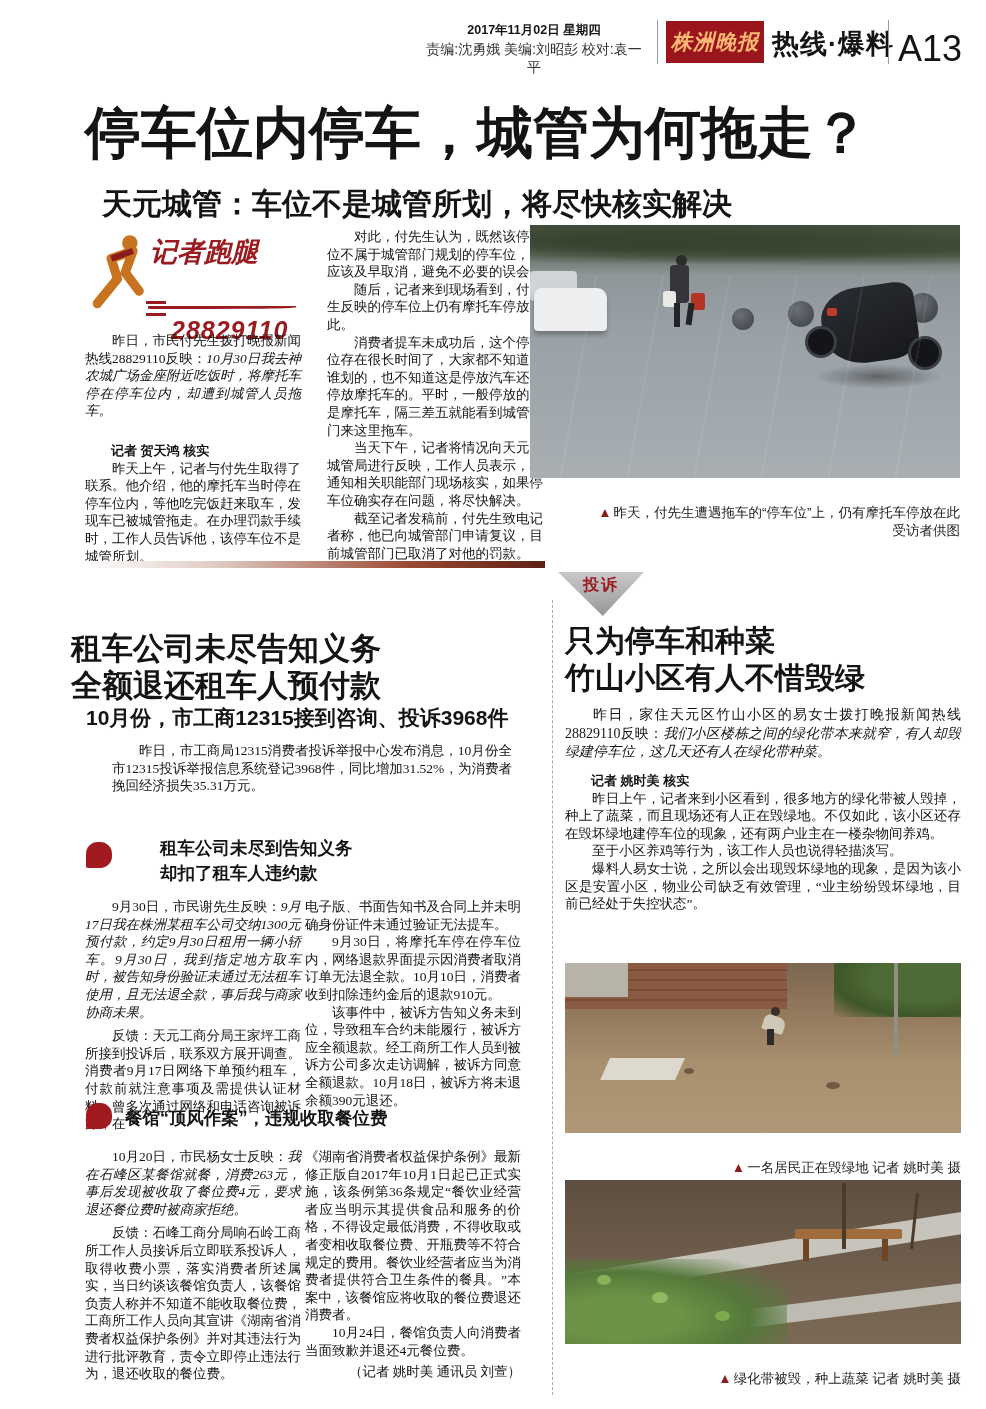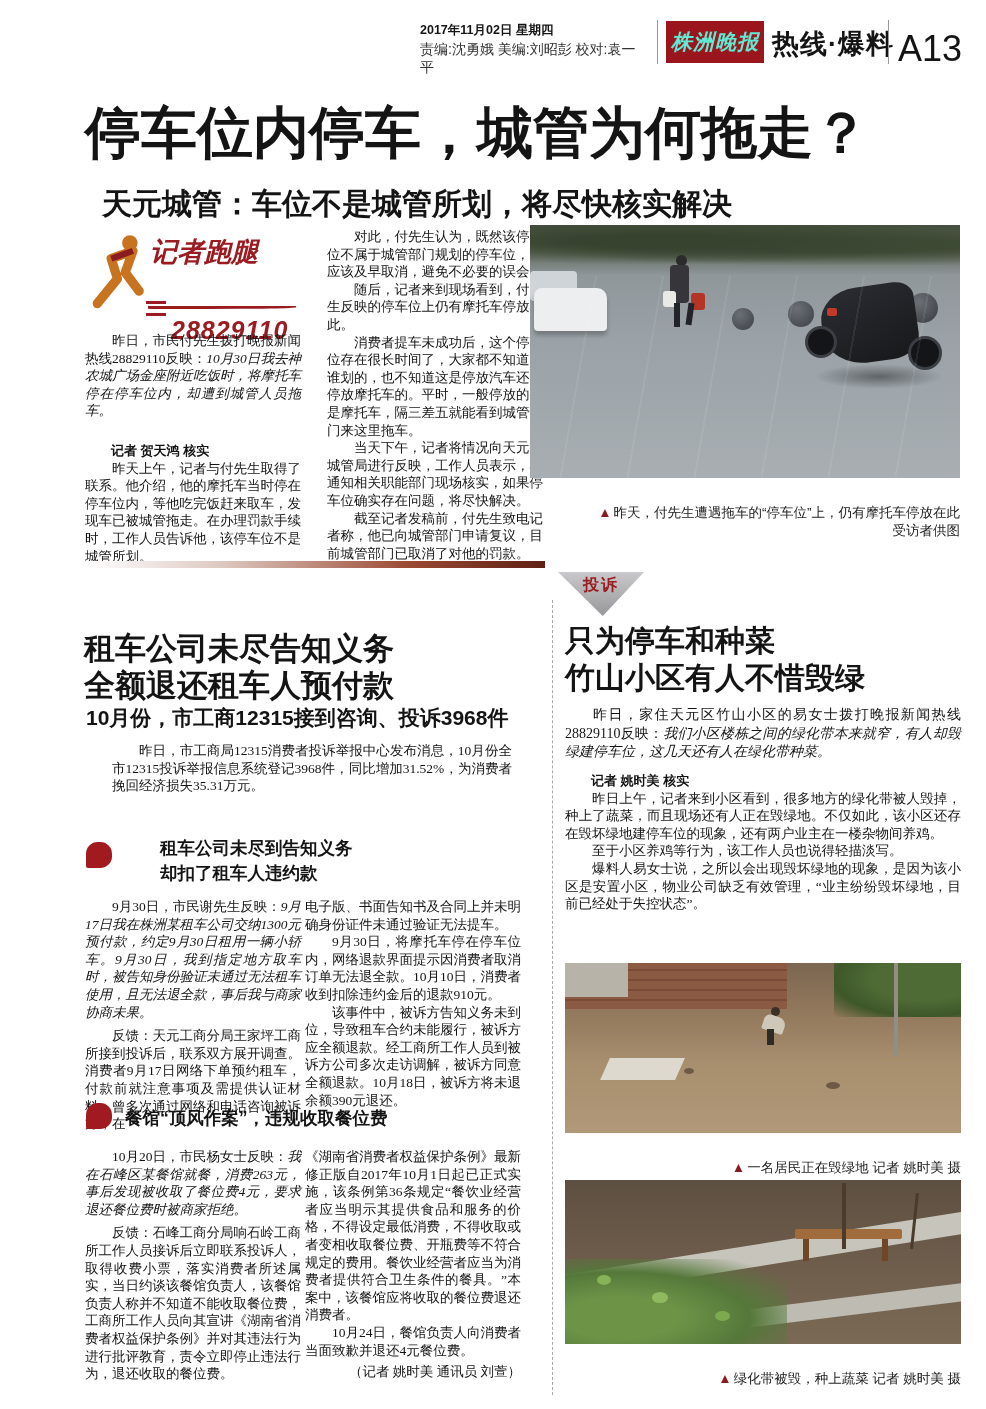--- a/index.html
+++ b/index.html
@@ -18,27 +18,27 @@
   .caption .tri{color:#8a1c1f;margin-right:2px;}
   .case-icon{width:26px;height:26px;background:#a01a20;border-radius:45% 45% 45% 8%;}
   .photo{overflow:hidden;background:#888;}
   .photo *{position:absolute;}
 </style>
 </head>
 <body>
 
 <div class="page">
 
-  <div class="abs" style="left:420px;top:22px;width:228px;text-align:left;">
+  <div class="abs" style="left:420px;top:22px;width:228px;text-align:center;">
     <div class="hei" style="font-size:12.5px;font-weight:bold;">2017年11月02日 星期四</div>
     <div class="hei" style="font-size:14px;margin-top:2px;color:#333;">责编:沈勇娥 美编:刘昭彭 校对:袁一平</div>
   </div>
   <div class="abs vline" style="left:657px;top:20px;height:44px;"></div>
   <div class="abs" style="left:666px;top:21px;width:98px;height:42px;background:#9a161c;display:flex;align-items:center;justify-content:center;">
-    <span style="color:#5eead4;font-style:italic;font-weight:bold;font-size:21px;letter-spacing:1px;">株洲晚报</span>
+    <span style="color:#fdba74;font-style:italic;font-weight:bold;font-size:21px;letter-spacing:1px;">株洲晚报</span>
   </div>
   <div class="abs hei" style="left:772px;top:26px;font-size:27px;font-weight:900;letter-spacing:1px;">热线·爆料</div>
   <div class="abs vline" style="left:888px;top:20px;height:44px;"></div>
   <div class="abs hei" style="left:898px;top:28px;font-size:36px;">A13</div>
 
   <section>
     <h1 class="abs hei" style="left:85px;top:96px;width:830px;margin:0;font-size:56px;font-weight:900;letter-spacing:0px;">停车位内停车，城管为何拖走？</h1>
     <h2 class="abs hei" style="left:86px;top:168px;width:700px;margin:16px;font-size:30px;font-weight:700;">天元城管：车位不是城管所划，将尽快核实解决</h2>
 
     <div class="abs" style="left:88px;top:228px;width:210px;height:86px;">
@@ -95,21 +95,21 @@
     <div class="abs caption" style="left:530px;top:502px;width:430px;">受访者供图</div>
   </section>
 
   <div class="abs" style="left:85px;top:561px;width:460px;height:7px;background:linear-gradient(90deg,#ffffff 0%,#ddc8c0 30%,#9c4a33 70%,#5e2014 100%);"></div>
   <div class="abs" style="left:552px;top:600px;height:795px;border-left:1px dashed #a9a9a9;"></div>
   <div class="abs" style="left:558px;top:572px;width:86px;height:44px;background:linear-gradient(180deg,#c9c9cb,#97979a);clip-path:polygon(0 0,100% 0,52% 100%);">
     <div class="hei" style="position:absolute;left:0;top:3px;width:100%;text-align:center;font-size:16px;font-weight:900;color:#9a1b20;letter-spacing:2px;">投诉</div>
   </div>
 
   <section>
-    <div class="abs hei" style="left:84px;top:630px;font-size:31px;font-weight:900;line-height:37px;">
+    <div class="abs hei" style="left:71px;top:630px;font-size:31px;font-weight:900;line-height:37px;">
       <div>租车公司未尽告知义务</div>
       <div>全额退还租车人预付款</div>
     </div>
     <div class="abs hei" style="left:86px;top:704px;font-size:21px;font-weight:700;">10月份，市工商12315接到咨询、投诉3968件</div>
 
     <div class="abs body-text" style="left:112px;top:742px;width:400px;">
       <p>昨日，市工商局12315消费者投诉举报中心发布消息，10月份全市12315投诉举报信息系统登记3968件，同比增加31.52%，为消费者挽回经济损失35.31万元。</p>
     </div>
 
     <div class="abs case-icon" style="left:86px;top:842px;"></div>

